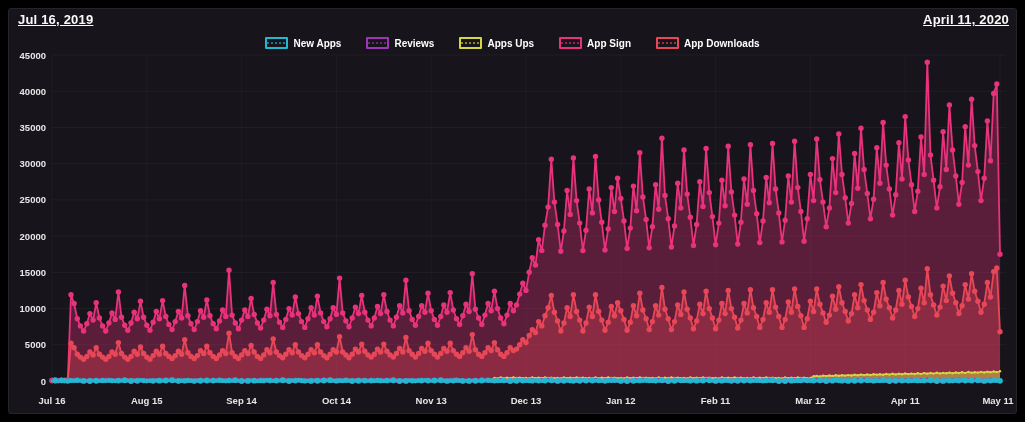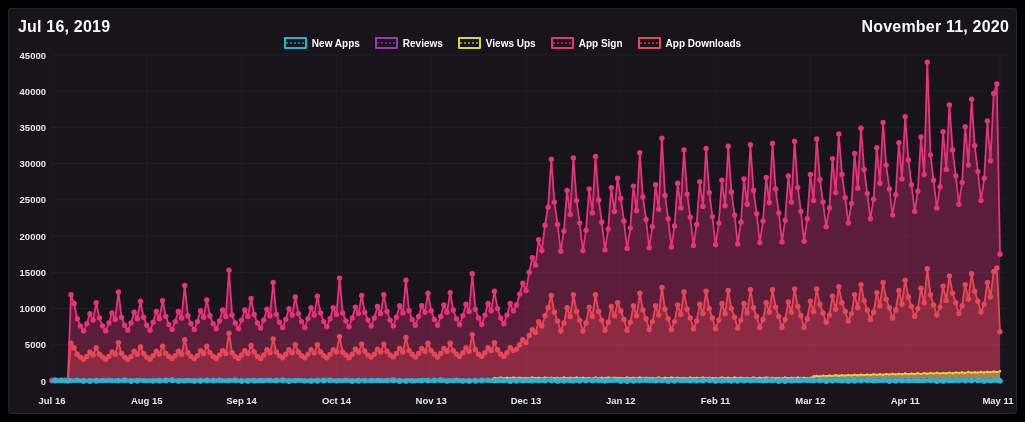--- a/index.html
+++ b/index.html
@@ -5,59 +5,59 @@
   html,body{margin:0;padding:0}
   body{
     width:1025px;height:422px;position:relative;overflow:hidden;
     background:#000;font-family:"Liberation Sans",sans-serif;
   }
   .panel{
     position:absolute;inset:8px;background:#17141b;
     border:1px solid #26232b;border-radius:3px;
   }
   .date-label{
-    position:absolute;top:18px;font-size:16px;font-weight:600;
-    color:#fafafa;letter-spacing:.2px;z-index:3;
+    position:absolute;top:12px;font-size:13px;font-weight:600;
+    color:#fafafa;letter-spacing:.2px;z-index:3;text-decoration:underline;
   }
   .date-label.left{left:18px}
   .date-label.right{right:16px}
   .legend{
     position:absolute;top:37px;left:0;right:0;z-index:3;
-    display:flex;justify-content:center;align-items:flex-end;gap:15px;
+    display:flex;justify-content:center;align-items:flex-end;gap:25px;
   }
   .legend-item{display:flex;align-items:center;gap:5px;cursor:pointer}
   .swatch{
     width:19px;height:8px;border-width:2px;border-style:solid;
     border-radius:1px;box-sizing:content-box;
   }
   .legend-label{font-size:10px;font-weight:700;color:#ffffff;white-space:nowrap}
   svg.chart{position:absolute;left:0;top:0;z-index:2}
   text{font-family:"Liberation Sans",sans-serif}
 </style>
 </head>
 <body>
 
 <div class="panel"></div>
 
 <div class="date-label left">Jul 16, 2019</div>
 
-<div class="date-label right">November 11, 2020</div>
+<div class="date-label right">April 11, 2020</div>
 
 <div class="legend">
     <span class="legend-item">
       <span class="swatch" style="border-color: rgb(34, 184, 207); background: repeating-linear-gradient(90deg, rgba(34, 184, 207, 0.6) 0px, rgba(34, 184, 207, 0.6) 2px, transparent 2px, transparent 4px) center center / 100% 2px no-repeat;"></span>
       <span class="legend-label">New Apps</span>
     </span>
     <span class="legend-item">
       <span class="swatch" style="border-color: rgb(156, 54, 181); background: repeating-linear-gradient(90deg, rgba(156, 54, 181, 0.6) 0px, rgba(156, 54, 181, 0.6) 2px, transparent 2px, transparent 4px) center center / 100% 2px no-repeat;"></span>
       <span class="legend-label">Reviews</span>
     </span>
     <span class="legend-item">
       <span class="swatch" style="border-color: rgb(214, 213, 68); background: repeating-linear-gradient(90deg, rgba(214, 213, 68, 0.6) 0px, rgba(214, 213, 68, 0.6) 2px, transparent 2px, transparent 4px) center center / 100% 2px no-repeat;"></span>
-      <span class="legend-label">Views Ups</span>
+      <span class="legend-label">Apps Ups</span>
     </span>
     <span class="legend-item">
       <span class="swatch" style="border-color: rgb(232, 50, 124); background: repeating-linear-gradient(90deg, rgba(232, 50, 124, 0.6) 0px, rgba(232, 50, 124, 0.6) 2px, transparent 2px, transparent 4px) center center / 100% 2px no-repeat;"></span>
       <span class="legend-label">App Sign</span>
     </span>
     <span class="legend-item">
       <span class="swatch" style="border-color: rgb(232, 71, 87); background: repeating-linear-gradient(90deg, rgba(232, 71, 87, 0.6) 0px, rgba(232, 71, 87, 0.6) 2px, transparent 2px, transparent 4px) center center / 100% 2px no-repeat;"></span>
       <span class="legend-label">App Downloads</span>
     </span>
   </div>

